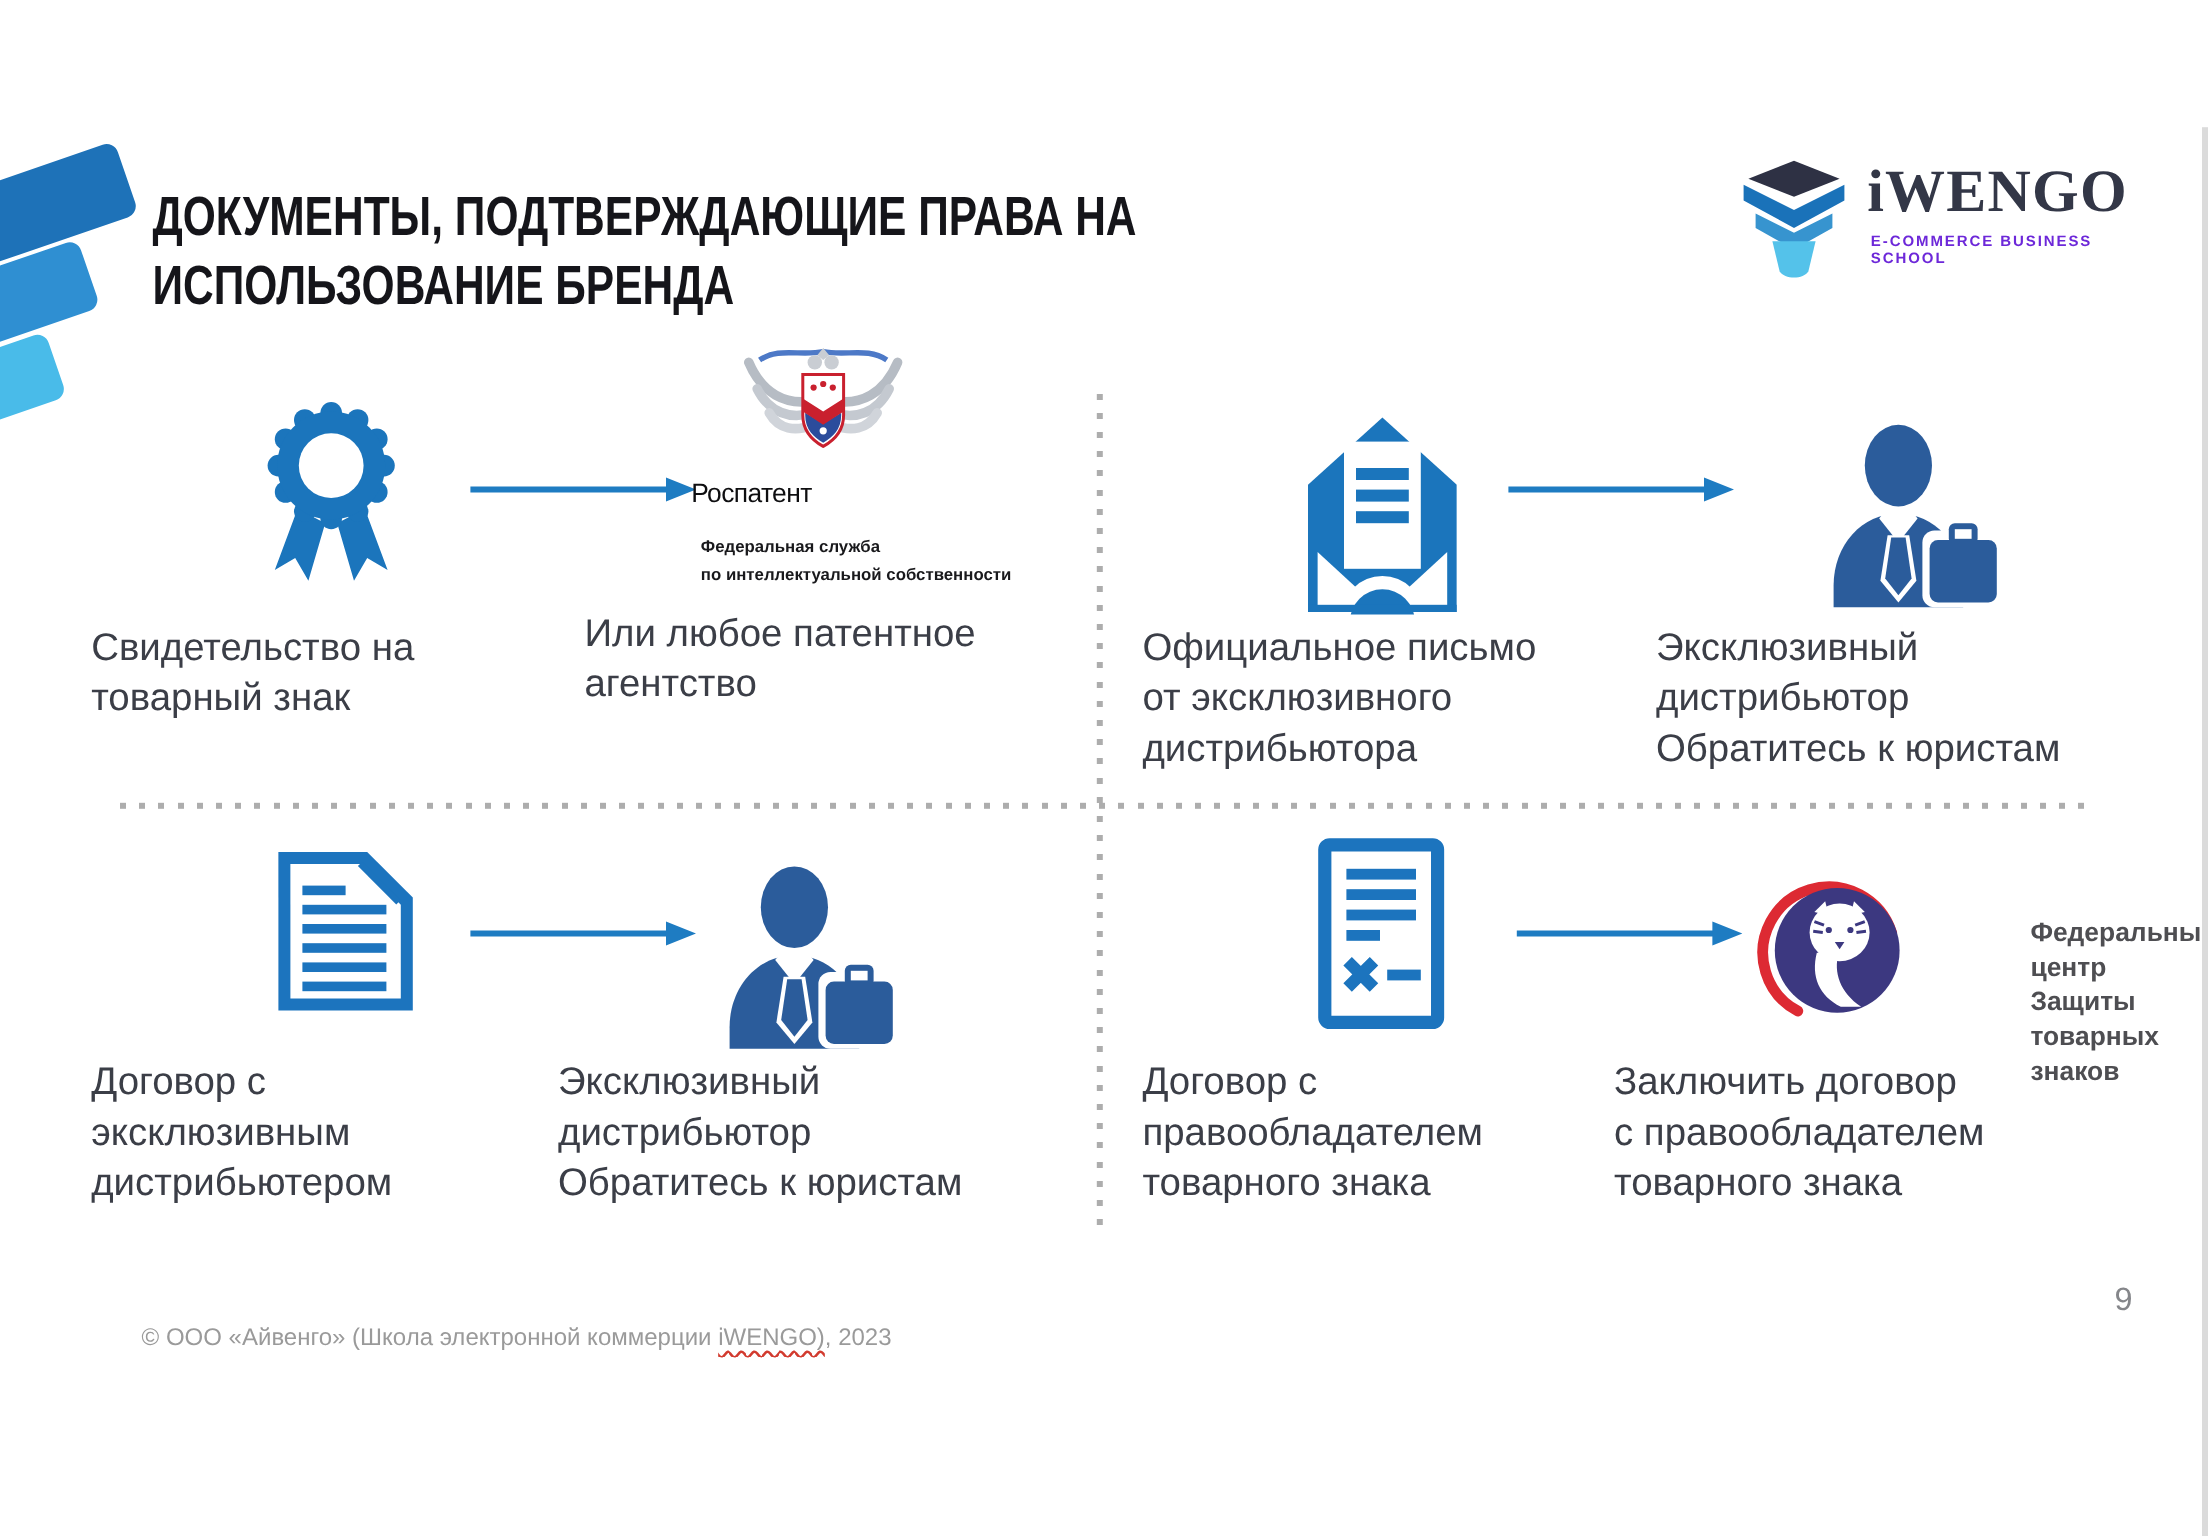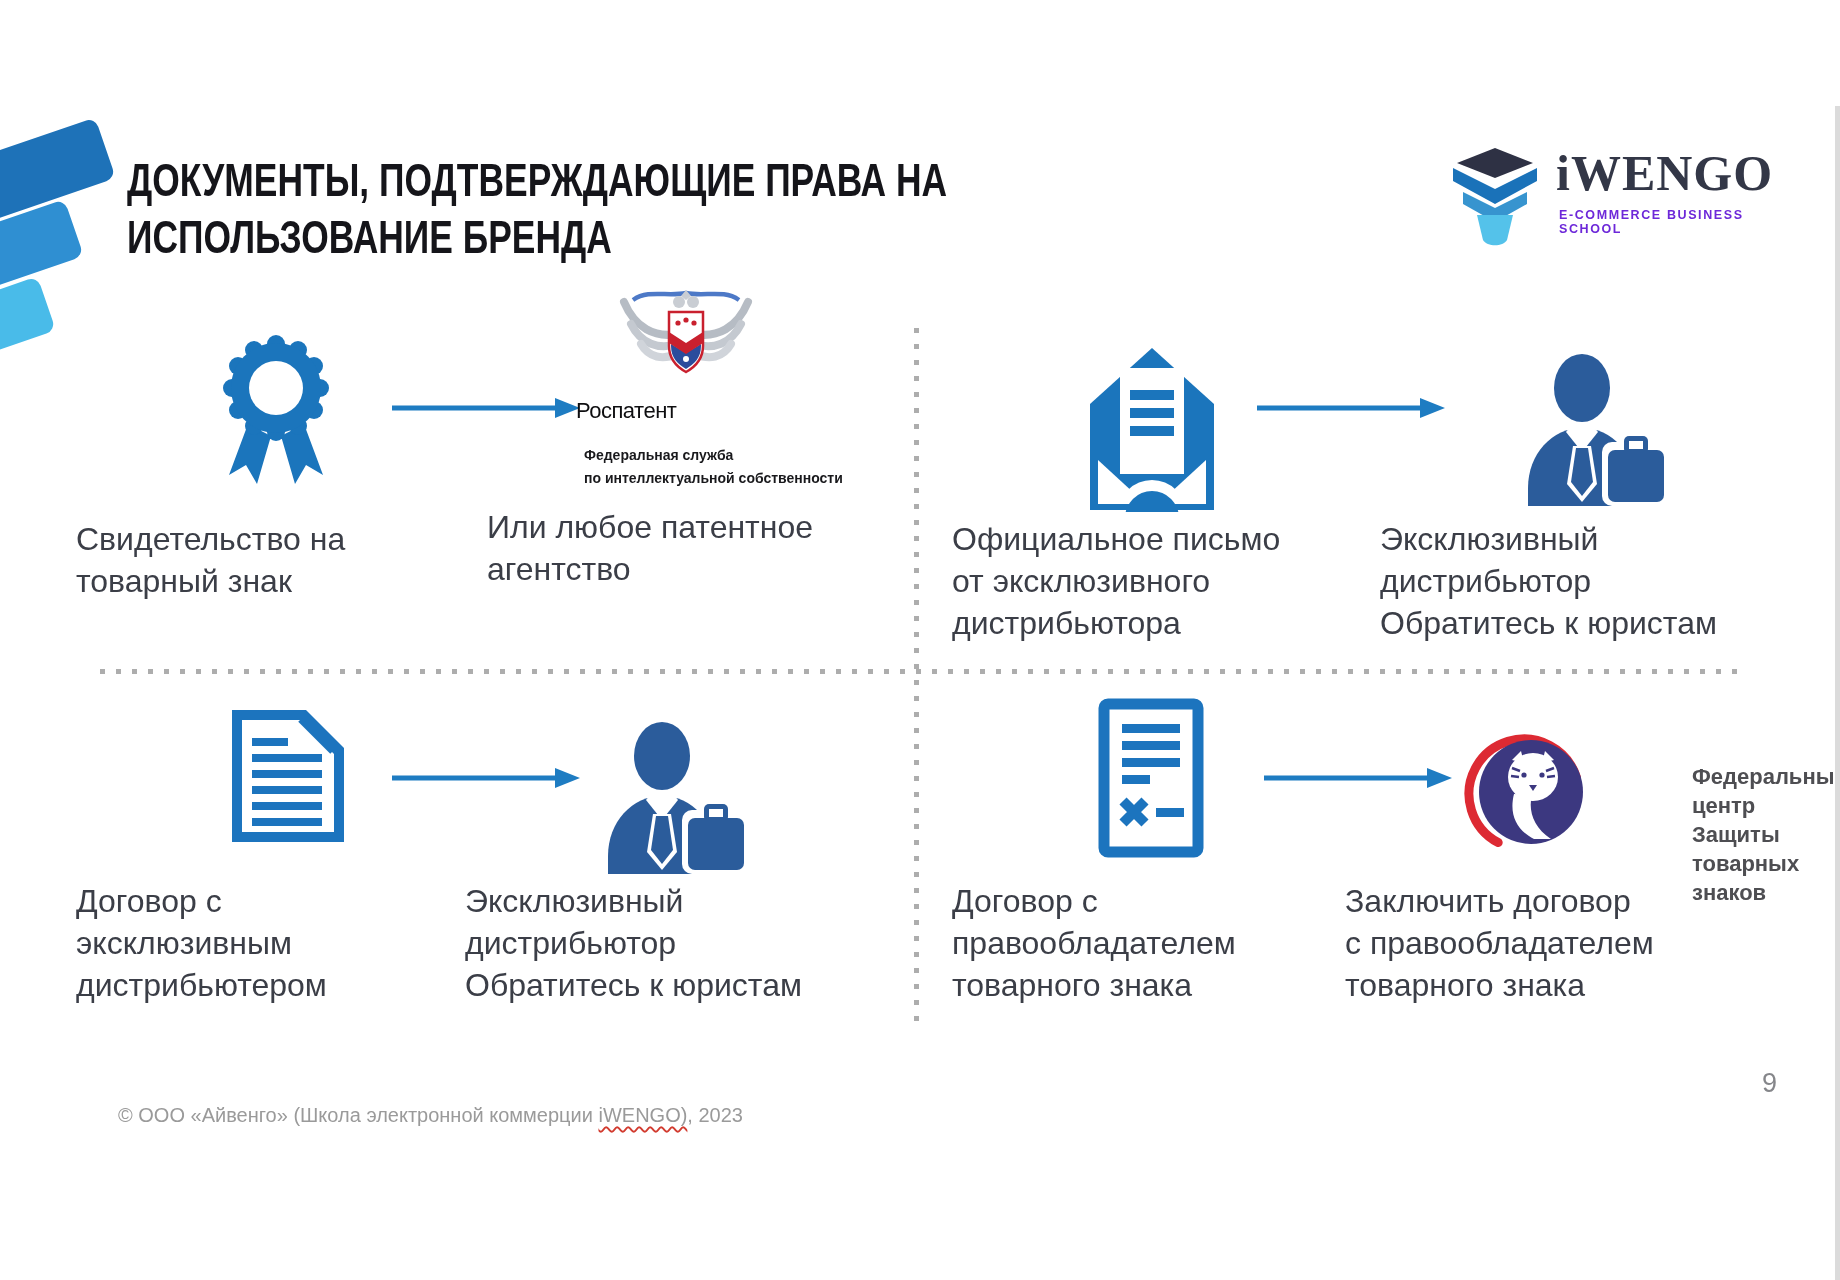--- a/index.html
+++ b/index.html
@@ -8,21 +8,21 @@
   
   .wing{position:absolute;left:0;top:95px;width:130px;height:270px;overflow:hidden;}
   .wing .stripe{position:absolute;border-radius:10px;transform:rotate(-19deg);}
   .s1{left:-58px;top:48px;width:168px;height:64px;background:#1E72B8;}
   .s2{left:-66px;top:126px;width:144px;height:60px;background:#2F8FD2;}
   .s3{left:-74px;top:200px;width:124px;height:57px;background:#49BBE9;}
   
   .title{position:absolute;left:127px;top:152px;font-weight:700;font-size:46px;line-height:57px;
          color:#15151A;transform:scaleX(0.77);transform-origin:0 0;white-space:pre-line;letter-spacing:0;}
   
-  .brand{position:absolute;left:1446px;top:128px;width:360px;height:110px;margin-top:14px;}
+  .brand{position:absolute;left:1446px;top:128px;width:360px;height:110px;}
   .brand-name{position:absolute;left:110px;top:2px;font-family:"Liberation Serif",serif;font-weight:700;
               font-size:50px;color:#333747;letter-spacing:1px;}
   .brand-tagline{position:absolute;left:113px;top:66px;font-size:12.5px;font-weight:700;
                  letter-spacing:1.6px;color:#6d28d9;}
   
   .h-dots{position:absolute;left:100px;top:669px;width:1640px;height:5px;
           background:repeating-linear-gradient(to right,#ADADAD 0 5px,transparent 5px 16px);}
   .v-dots{position:absolute;left:914px;top:328px;width:5px;height:698px;
           background:repeating-linear-gradient(to bottom,#ADADAD 0 5px,transparent 5px 16px);}
   

